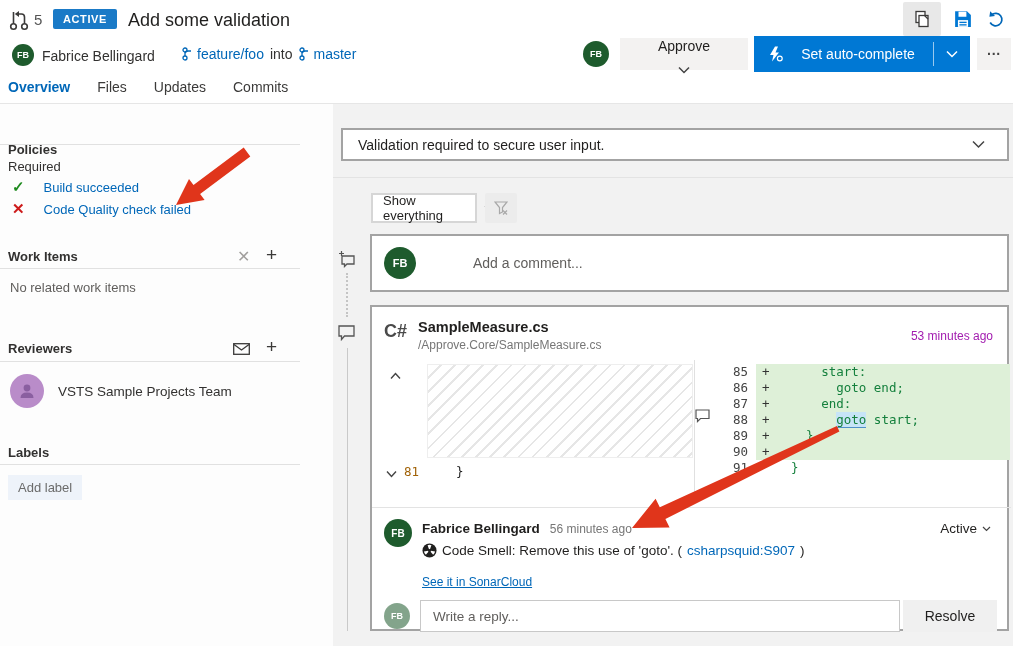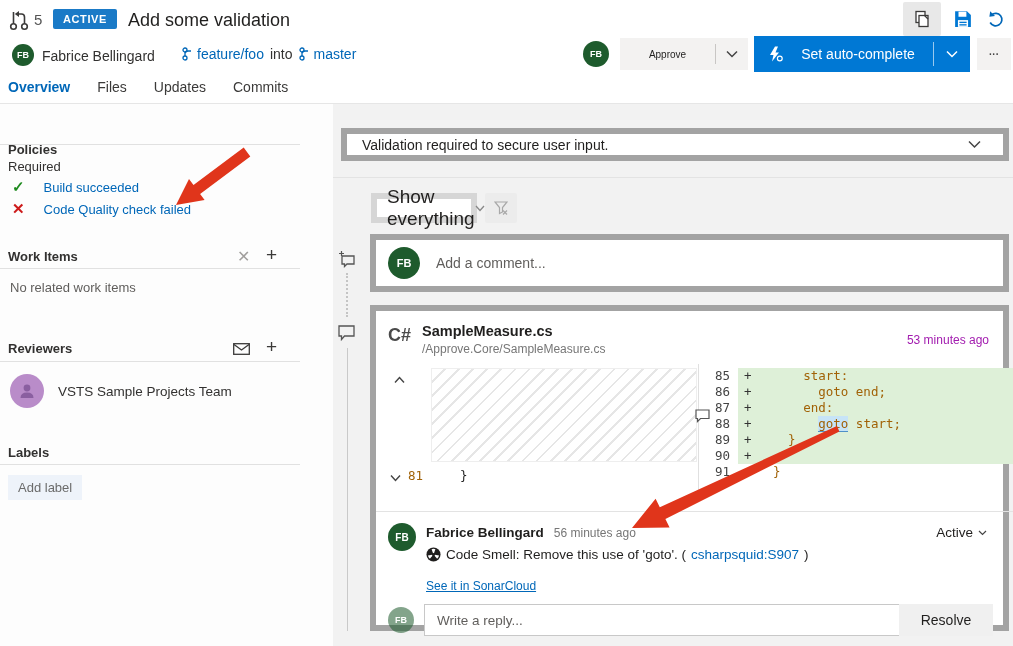--- a/index.html
+++ b/index.html
@@ -7,53 +7,53 @@
   body { position:relative; font-family:"Liberation Sans",sans-serif; background:#fff; color:#201f1e; font-size:13px; }
   .abs { position:absolute; }
 
   
   .badge { background:#1a7ac7; color:#fff; font-size:11px; font-weight:bold; letter-spacing:.6px; padding:4px 10px; border-radius:2px; }
   .pr-title { font-size:18px; color:#201f1e; }
   .pr-num { font-size:15px; color:#555; }
   .avatar { border-radius:50%; background:#1e5b2d; color:#fff; display:flex; align-items:center; justify-content:center; font-size:9px; font-weight:bold; }
   .link { color:#0067b8; text-decoration:none; cursor:pointer; }
   .iconbtn { display:flex; align-items:center; justify-content:center; cursor:pointer; border-radius:2px; }
-  .btn-gray { background:#f3f2f1; display:flex; align-items:center; cursor:pointer; font-size:10px; color:#201f1e; }
+  .btn-gray { background:#f3f2f1; display:flex; align-items:center; cursor:pointer; font-size:14px; color:#201f1e;flex-direction:column; }
   .btn-blue { background:#0078d4; display:flex; align-items:center; cursor:pointer; font-size:14px; color:#fff; }
   .btn-div { width:1px; align-self:stretch; margin:6px 0; }
   .btn-gray .btn-div { background:#c8c6c4; }
   .btn-blue .btn-div { background:rgba(255,255,255,.6); }
   .tab { font-size:14px; color:#3b3a39; cursor:pointer; }
   .tab.active { color:#0067b8; font-weight:bold; }
 
   
   .main-bg { left:333px; top:103px; right:0; bottom:0; background:#f2f2f2; border-top:1px solid #e6e6e6; }
   .side-bg { left:0; top:103px; width:333px; bottom:0; background:#fdfdfd; border-top:1px solid #e6e6e6; }
 
   
   .sec-title { font-size:13px; font-weight:bold; color:#323130; }
   .sec-hr { height:1px; background:#e1e1e1; }
   .pol-label { font-size:13px; color:#323130; }
   .pol-link { font-size:13px; }
   .muted { color:#605e5c; font-size:13px; }
   .chip { background:#eef3fa; color:#6b6b6b; font-size:13px; padding:5px 10px; display:inline-block; cursor:pointer; }
 
   
-  .card { position:absolute; background:#fff; border:6px solid #a3a3a3; }
+  .card { position:absolute; background:#fff; border:2px solid #a3a3a3;gap:41px; }
   .chev { stroke:#444; stroke-width:1.5; fill:none; }
 
   
   .mono { font-family:"DejaVu Sans Mono",monospace; font-size:12.5px; }
   .hatch { background:repeating-linear-gradient(135deg,#fff 0 8px,#e6e6e6 8px 10px); border:1px solid #eee; }
   .diff-row { display:flex; height:16px; line-height:16px; position:relative; }
-  .dnum { width:38px; text-align:right; padding-right:8px; color:#444; }
+  .dnum { width:60px; text-align:right; padding-right:8px; color:#444; }
   .dbody { flex:1; display:flex; }
   .dbody.added { background:#def0d8; }
   .dsign { width:20px; padding-left:6px; color:#333; }
-  .dcode { white-space:pre; color:#a16207; }
+  .dcode { white-space:pre; color:#15803d; }
   .hl { background:#c7e4f7; border-bottom:1px solid #4f90c8; }
 
   
   .reply-input { width:480px; height:32px; border:1px solid #c8c8c8; padding:0 12px; font-size:13.5px; font-family:"Liberation Sans",sans-serif; color:#201f1e; }
   .reply-input::placeholder { color:#605e5c; }
   .resolve-btn { background:#f0f0f0; border:none; width:94px; height:32px; font-size:14px; color:#201f1e; cursor:pointer; font-family:"Liberation Sans",sans-serif; }
 </style>
 </head>
 <body>
 
@@ -195,21 +195,21 @@
   <span style="margin-left:15px;font-size:14px;">Validation required to secure user input.</span>
   <span style="margin-left:auto;margin-right:22px;display:flex;">
     <svg width="13" height="9" viewBox="0 0 13 9">
         <polyline class="chev" points="1,1.5 6.5,7 12,1.5"></polyline>
       </svg>
   </span>
 </div>
 <div class="abs" style="left:333px;top:177px;right:0;height:1px;background:#e3e3e3;"></div>
 
 <div class="card" style="left:371px;top:193px;width:106px;height:30px;display:flex;align-items:center;border-color:#d6d6d6;">
-  <span style="margin-left:10px;font-size:19px;">Show everything</span>
+  <span style="margin-left:10px;font-size:13px;">Show everything</span>
   <span style="margin-left:auto;margin-right:8px;display:flex;">
     <svg width="10" height="7" viewBox="0 0 10 7">
         <polyline points="1,1 5,5.5 9,1" fill="none" stroke="#888" stroke-width="1.3"></polyline>
       </svg>
   </span>
 </div>
 <div class="abs iconbtn" style="left:485px;top:193px;width:32px;height:30px;background:#ececec;">
   <svg width="14" height="14" viewBox="0 0 14 14">
     <path d="M1 1 H13 L8.5 6.5 V11 L5.5 12.5 V6.5 Z" fill="none" stroke="#a8a8a8" stroke-width="1.2"></path>
     <path d="M9 9.5 L13 13.5 M13 9.5 L9 13.5" stroke="#a8a8a8" stroke-width="1.2"></path>

